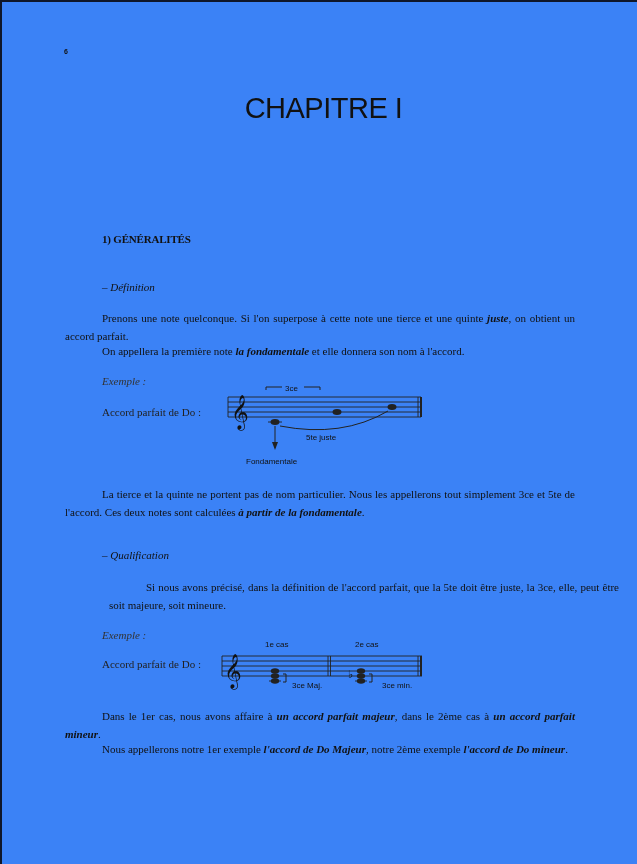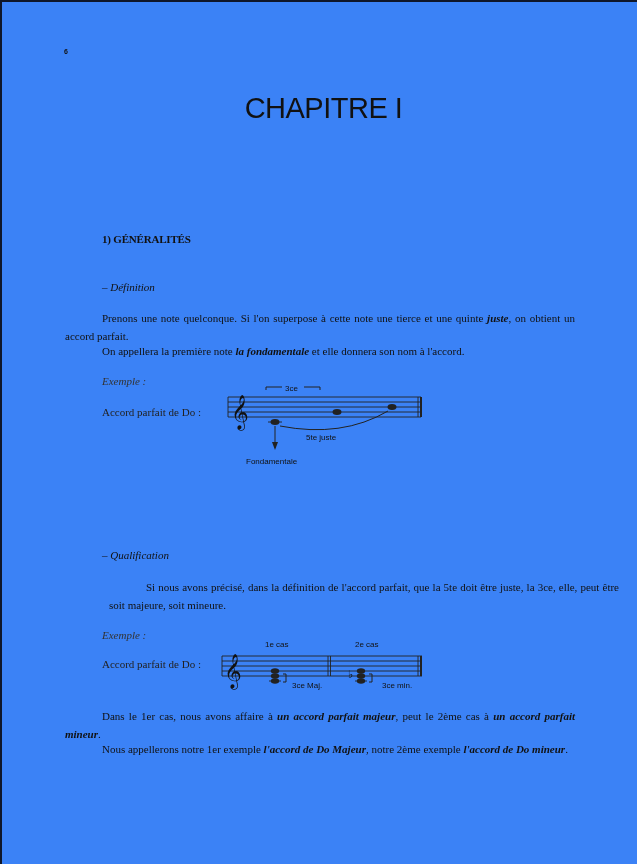--- a/index.html
+++ b/index.html
@@ -67,20 +67,23 @@
     <ellipse cx="180" cy="27" rx="4.5" ry="3" fill="#222"></ellipse>
 
     <path d="M68 46 Q130 58 176 31" stroke="#222" fill="none" stroke-width="1"></path>
     <text x="94" y="60" font-size="8" fill="#111">5te juste</text>
 
     <line x1="63" y1="46" x2="63" y2="68" stroke="#222" stroke-width="1"></line>
     <polygon points="60,62 66,62 63,70" fill="#222"></polygon>
     <text x="34" y="84" font-size="8" fill="#111">Fondamentale</text>
   </svg>
 
+  <div class="abs para indent" style="top:483px;">
+    <span>La tierce et la quinte ne portent pas de nom particulier. Nous les appellerons tout simplement 3ce et 5te de l'accord. Ces deux notes sont calculées </span><span class="bi">à partir de la fondamentale</span><span>.</span>
+  </div>
 
   <div class="abs sub" style="top:547px;">– Qualification</div>
   <div class="abs para indent" style="top:576px;margin-left:44px;">Si nous avons précisé, dans la définition de l'accord parfait, que la 5te doit être juste, la 3ce, elle, peut être soit majeure, soit mineure.</div>
 
   <div class="abs ex-label" style="top:627px;">Exemple :</div>
   <div class="abs ex-text" style="top:656px;">Accord parfait de Do :</div>
 
   <svg class="abs" style="left:210px; top:632px;" width="220" height="60">
     <g stroke="#222" stroke-width="0.9">
       <line x1="10" y1="22" x2="210" y2="22"></line>
@@ -112,19 +115,19 @@
       <ellipse cx="149" cy="37" rx="4.2" ry="2.8"></ellipse>
       <ellipse cx="149" cy="42" rx="4.2" ry="2.8"></ellipse>
       <ellipse cx="149" cy="47" rx="4.2" ry="2.8"></ellipse>
       <line x1="143" y1="47" x2="155" y2="47" stroke="#222" stroke-width="0.9"></line>
     </g>
     <path d="M157 40 L160 40 L160 48 L157 48" stroke="#222" fill="none" stroke-width="1"></path>
     <text x="170" y="54" font-size="8" fill="#111">3ce min.</text>
   </svg>
 
   <div class="abs para indent" style="top:705px;">
-    <span>Dans le 1er cas, nous avons affaire à </span><span class="bi">un accord parfait majeur</span><span>, peut le 2ème cas à </span><span class="bi">un accord parfait mineur</span><span>.</span>
+    <span>Dans le 1er cas, nous avons affaire à </span><span class="bi">un accord parfait majeur</span><span>, dans le 2ème cas à </span><span class="bi">un accord parfait mineur</span><span>.</span>
   </div>
   <div class="abs para indent" style="top:738px;">
     <span>Nous appellerons notre 1er exemple </span><span class="bi">l'accord de Do Majeur</span><span>, notre 2ème exemple </span><span class="bi">l'accord de Do mineur</span><span>.</span>
   </div>
 
 </div>
 
 </body></html>

